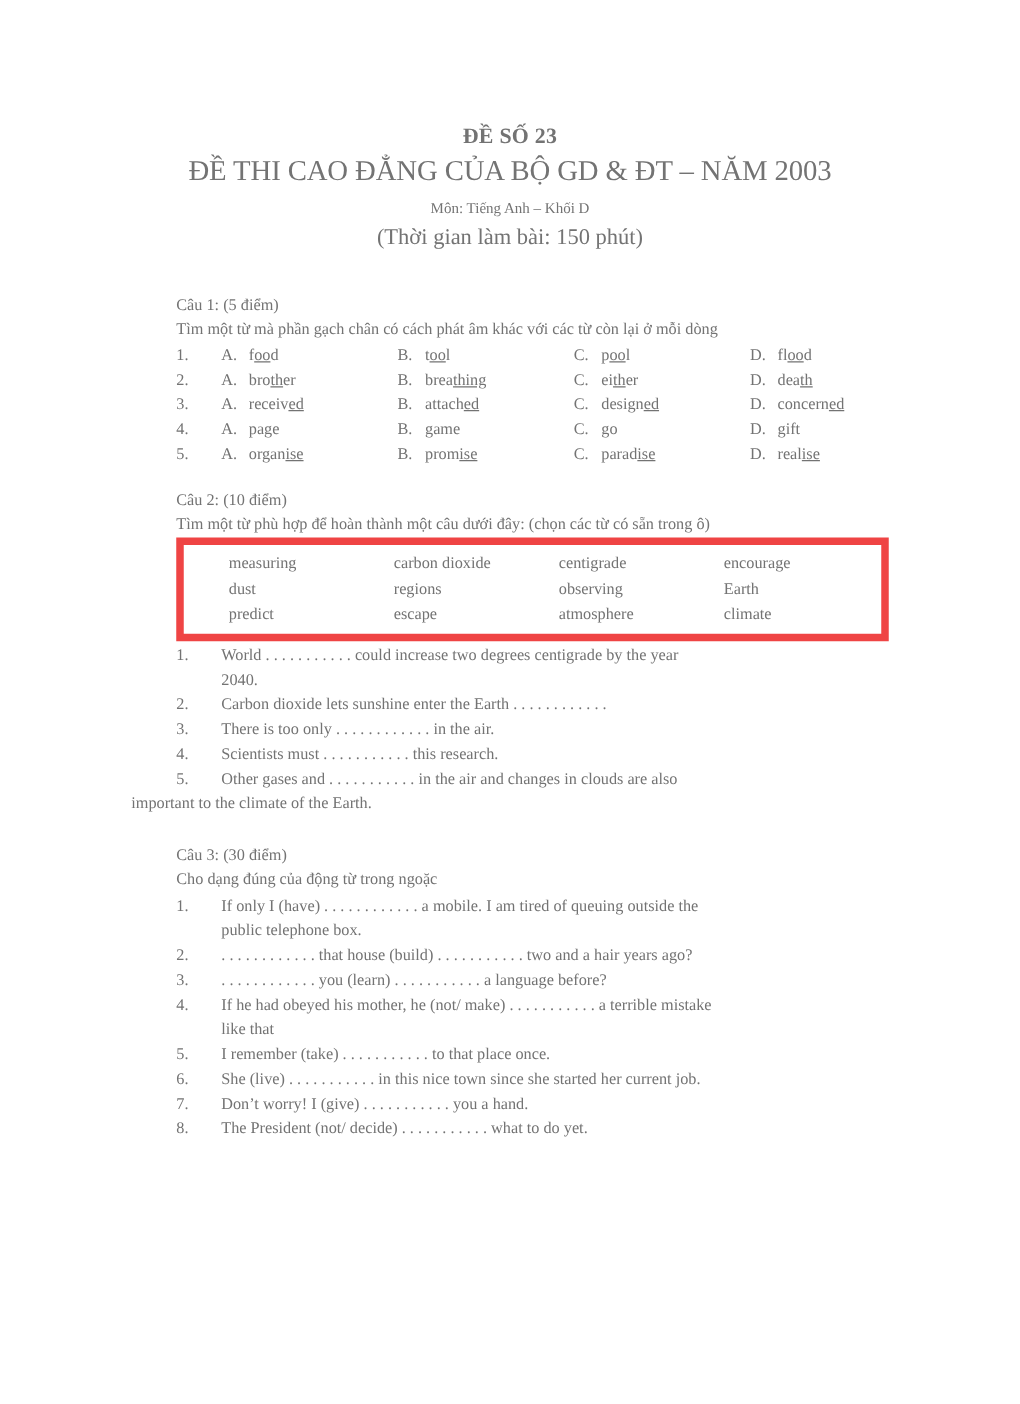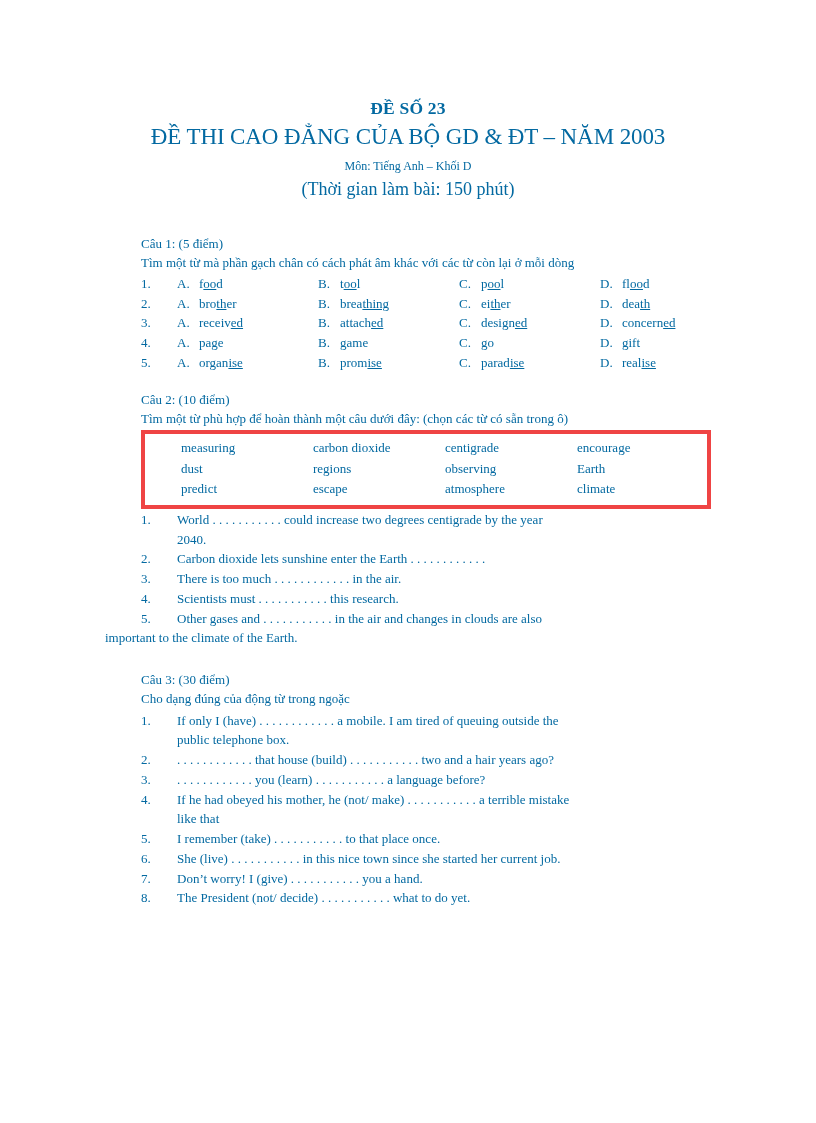--- a/index.html
+++ b/index.html
@@ -6,21 +6,21 @@
     margin: 0;
     padding: 0;
     background: #ffffff;
   }
   .page {
     position: relative;
     width: 816px;
     height: 1123px;
     background: #ffffff;
     font-family: "Liberation Serif", "DejaVu Serif", serif;
-    color: #0369a1;
+    color: #737373;
     overflow: hidden;
     box-sizing: border-box;
   }
 
   
   .header {
     text-align: center;
     padding-top: 98px;
   }
   .doc-code {
@@ -85,21 +85,21 @@
     align-items: baseline;
   }
   .mc-opt .lbl {
     flex: 0 0 22px;
   }
   .mc-opt .wrd { white-space: nowrap; }
   .u { text-decoration: underline; text-align: right; }
 
   
   .wordbank {
-    border: 4px solid #ef4444;
+    border: 6px solid #ef4444;
     margin-top: 1px;
     margin-bottom: 1px;
     padding: 4px 0 5px 0;
     box-sizing: border-box;
   }
   .wb-row {
     display: flex;
     line-height: 1.58;
     padding-left: 36px;
   }
@@ -282,21 +282,21 @@
           </div>
           <div>
             <div class="q-item">
               <span class="q-num">2.</span>
               <span class="q-text"><span>Carbon dioxide lets sunshine enter the Earth . . . . . . . . . . . .</span></span>
             </div>
           </div>
           <div>
             <div class="q-item">
               <span class="q-num">3.</span>
-              <span class="q-text"><span>There is too much . . . . . . . . . . . . in the air.</span></span>
+              <span class="q-text"><span>There is too only . . . . . . . . . . . . in the air.</span></span>
             </div>
           </div>
           <div>
             <div class="q-item">
               <span class="q-num">4.</span>
               <span class="q-text"><span>Scientists must . . . . . . . . . . . this research.</span></span>
             </div>
           </div>
           <div>
             <div class="q-item">

